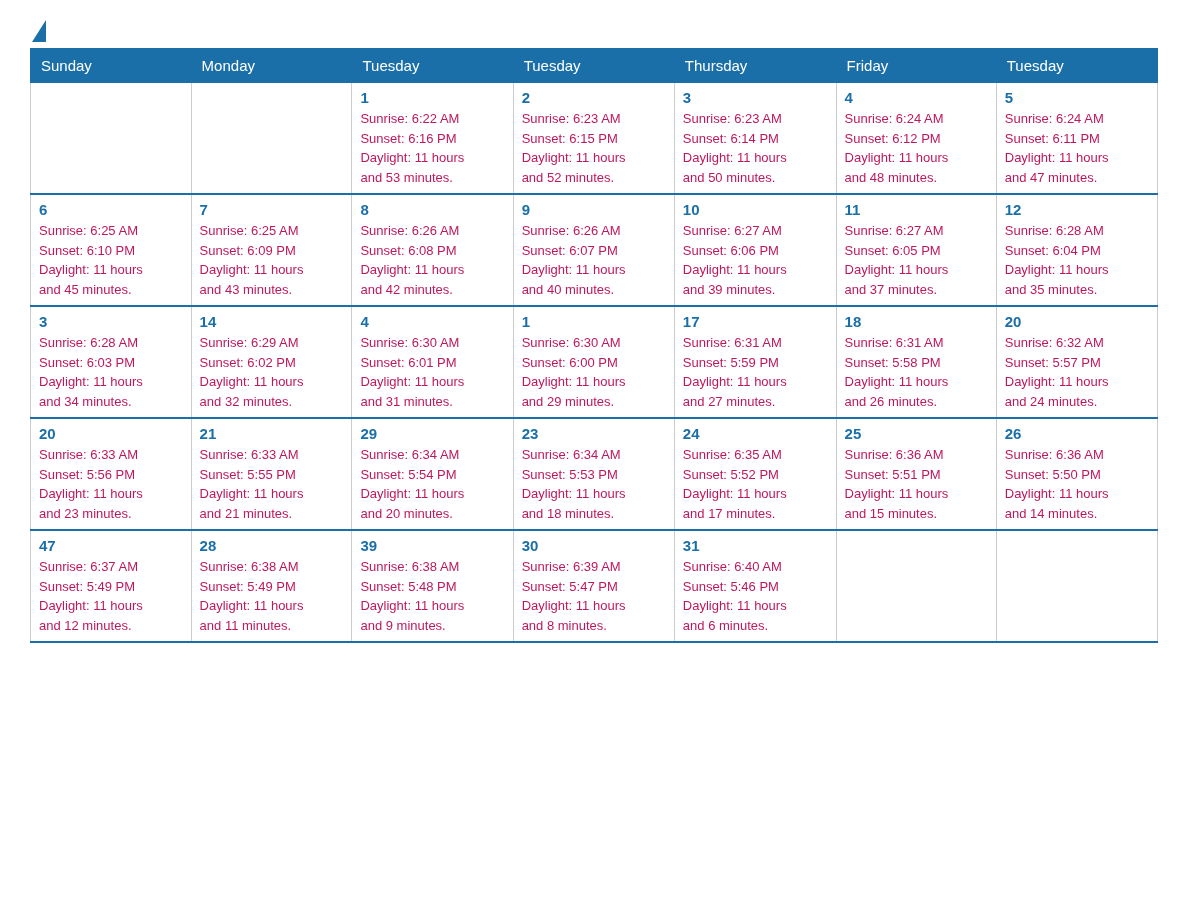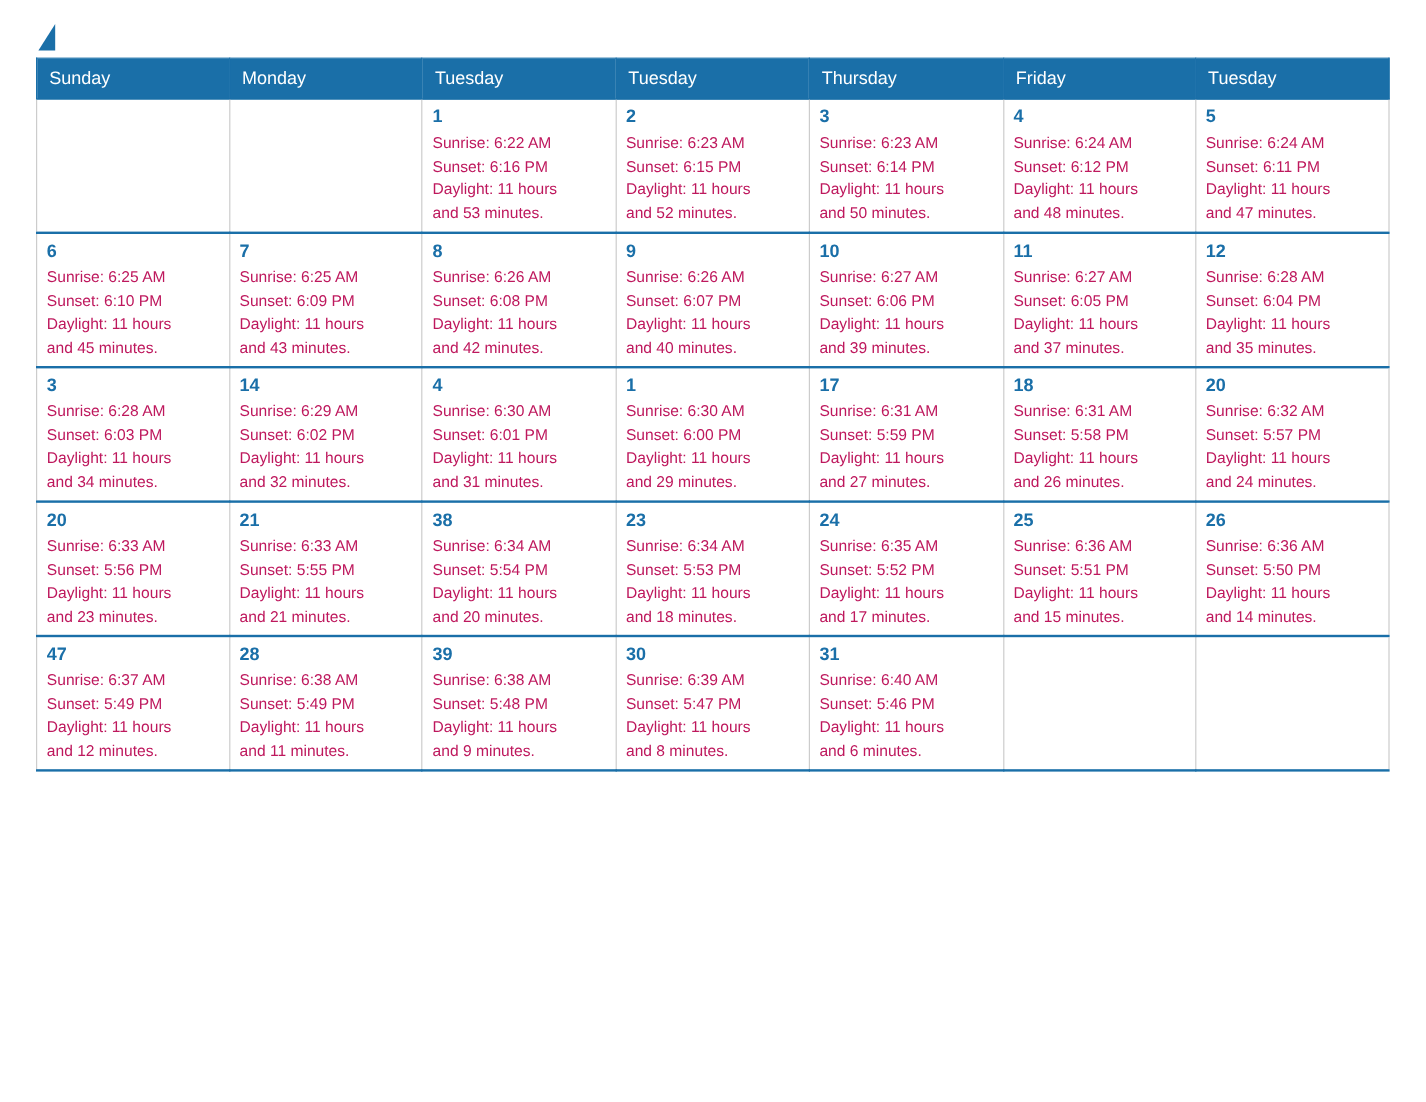--- a/index.html
+++ b/index.html
@@ -222,21 +222,21 @@
       <tr>
         <td>
           <span class="day-num">20</span>
           <div class="day-info">Sunrise: 6:33 AM<br>Sunset: 5:56 PM<br>Daylight: 11 hours<br>and 23 minutes.</div>
         </td>
         <td>
           <span class="day-num">21</span>
           <div class="day-info">Sunrise: 6:33 AM<br>Sunset: 5:55 PM<br>Daylight: 11 hours<br>and 21 minutes.</div>
         </td>
         <td>
-          <span class="day-num">38</span>
+          <span class="day-num">29</span>
           <div class="day-info">Sunrise: 6:34 AM<br>Sunset: 5:54 PM<br>Daylight: 11 hours<br>and 20 minutes.</div>
         </td>
         <td>
           <span class="day-num">23</span>
           <div class="day-info">Sunrise: 6:34 AM<br>Sunset: 5:53 PM<br>Daylight: 11 hours<br>and 18 minutes.</div>
         </td>
         <td>
           <span class="day-num">24</span>
           <div class="day-info">Sunrise: 6:35 AM<br>Sunset: 5:52 PM<br>Daylight: 11 hours<br>and 17 minutes.</div>
         </td>

